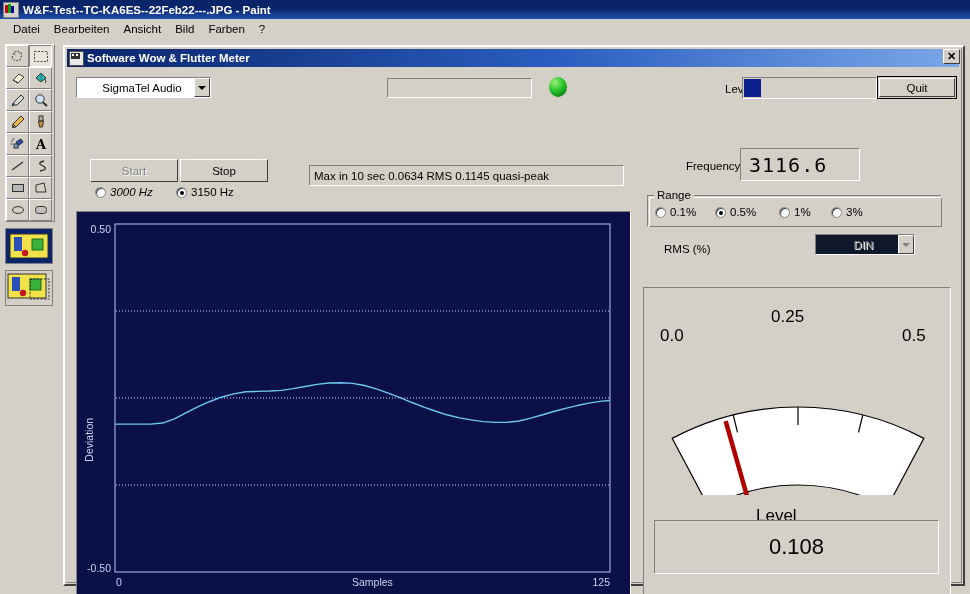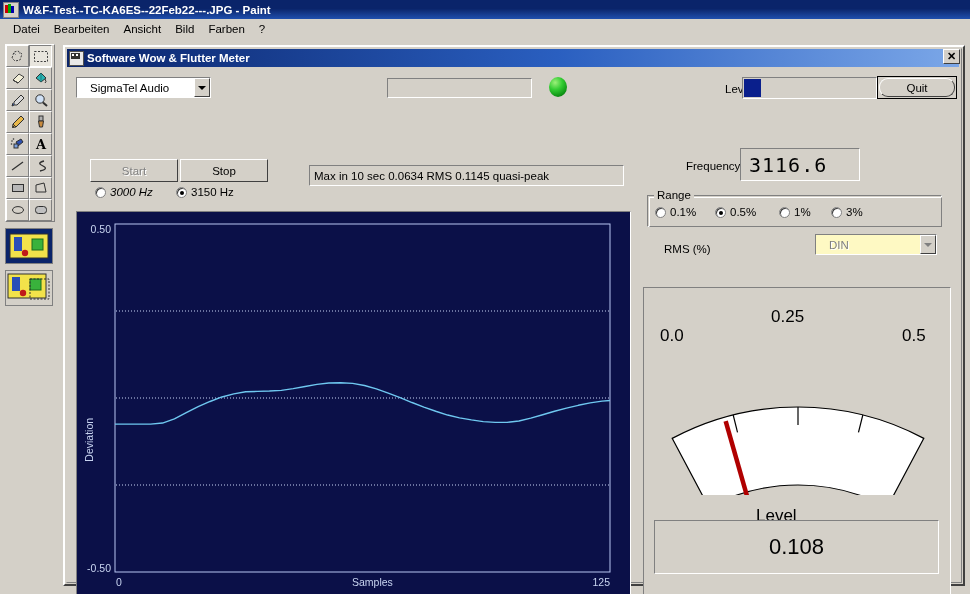--- a/index.html
+++ b/index.html
@@ -111,21 +111,21 @@
     border-right:1px solid #fff;border-bottom:1px solid #fff;
     background:#d4d0c8;box-sizing:border-box;
   }
 
   .combo{
     position:absolute;display:flex;align-items:center;
     background:#fff;box-sizing:border-box;
     border-top:1px solid #808080;border-left:1px solid #808080;
     border-right:1px solid #fff;border-bottom:1px solid #fff;
   }
-  .combo .ctext{flex:1;padding-left:13px;font-size:11.5px;color:#000;white-space:nowrap;overflow:hidden;}
+  .combo .ctext{flex:1;padding-left:13px;font-size:11.5px;color:#000;white-space:nowrap;overflow:hidden;text-align:center;}
   .combo .carrow{
     width:16px;height:100%;box-sizing:border-box;background:#d4d0c8;
     border-top:1px solid #fff;border-left:1px solid #fff;
     border-right:1px solid #404040;border-bottom:1px solid #404040;
     display:flex;align-items:center;justify-content:center;
   }
   .tri-d{width:0;height:0;border-left:4px solid transparent;border-right:4px solid transparent;border-top:4px solid #000;}
   .tri-d.dis{border-top-color:#808080;}
 
   .btn{
@@ -134,21 +134,21 @@
     border-right:1px solid #404040;border-bottom:1px solid #404040;
     display:flex;align-items:center;justify-content:center;
     font-size:11.5px;color:#000;
   }
   .btn.dis{color:#808080;text-shadow:1px 1px 0 #fff;}
   .btn.defbtn{border:1px solid #000;}
   .btn.defbtn .in{
     position:absolute;left:1px;top:1px;right:1px;bottom:1px;
     border-top:1px solid #fff;border-left:1px solid #fff;
     border-right:1px solid #404040;border-bottom:1px solid #404040;
-    display:flex;align-items:center;justify-content:center;box-sizing:border-box;border-radius:9px;
+    display:flex;align-items:center;justify-content:center;box-sizing:border-box;
   }
 
   .radio{position:absolute;display:flex;align-items:center;font-size:11.5px;color:#000;}
   .rdot{
     width:11px;height:11px;border-radius:50%;background:#fff;
     border:1px solid #808080;box-shadow:inset 1px 1px 0 #404040, inset -1px -1px 0 #fff;
     margin-right:4px;position:relative;flex:0 0 auto;box-sizing:border-box;
   }
   .rdot.on::after{
     content:"";position:absolute;left:3px;top:3px;width:4px;height:4px;border-radius:50%;background:#000;
@@ -428,21 +428,21 @@
           <span>1%</span>
         </div>
         <div class="radio" style="left:184px;top:17px;">
           <span class="rdot"></span>
           <span>3%</span>
         </div>
       </div>
 
       <div class="label" style="left:583px;top:196px;">RMS (%)</div>
 
-      <div class="combo" style="left:750px;top:187px;width:122px;height:21px;background:#fef9c3;">
+      <div class="combo" style="left:750px;top:187px;width:100px;height:21px;background:#0f172a;">
         <div class="ctext" style="color:#808080;text-shadow:1px 1px 0 #fff;">DIN</div>
         <div class="carrow">
             <div class="tri-d dis"></div>
           </div>
       </div>
 
       <div class="graphbox">
         <svg id="chart-svg" width="553" height="404" viewBox="0 0 553 404" style="display:block">
             <rect x="38" y="12" width="495" height="348" fill="none" stroke="#b9c6f2" stroke-width="1"></rect>
             <line x1="39" y1="99" x2="532" y2="99" stroke="#c9d4f5" stroke-width="1" stroke-dasharray="1 2"></line>

